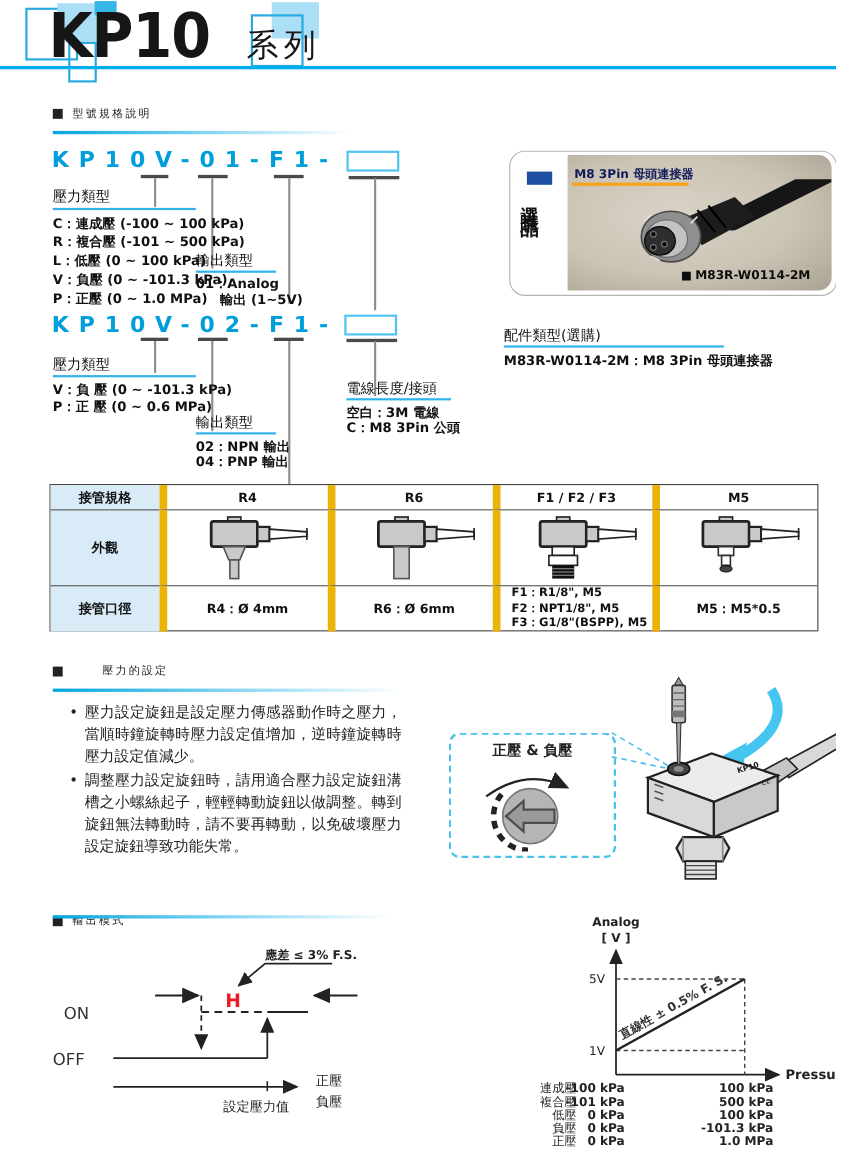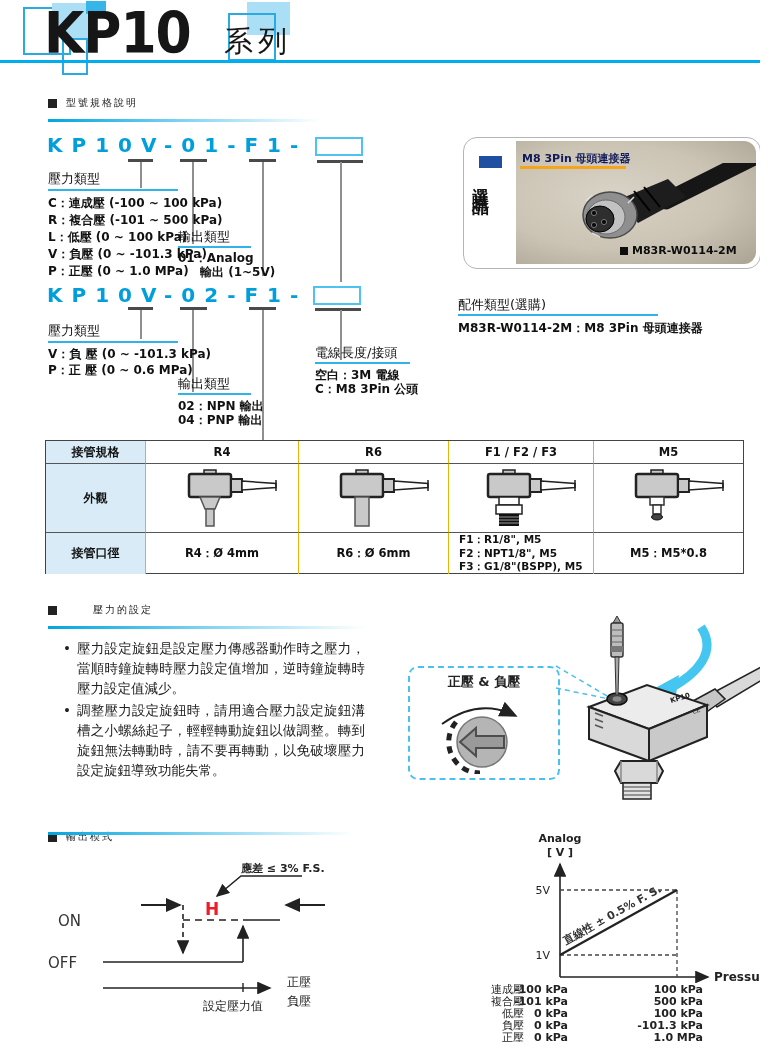--- a/index.html
+++ b/index.html
@@ -35,21 +35,21 @@
          font-weight:bold;font-size:17px;letter-spacing:6px;color:#111;}
   .photo{position:absolute;left:52px;top:3px;width:240px;height:123px;border-radius:0 12px 12px 0;
          background:radial-gradient(ellipse at 40% 45%,#d9d3c7 0%,#cbc4b4 55%,#aaa292 100%);overflow:hidden;}
   .photo-title{position:absolute;left:6px;top:10px;font-size:11px;font-weight:bold;color:#101a5a;white-space:nowrap;}
   .photo-underline{position:absolute;left:4px;top:25px;width:106px;height:3px;background:#F7A41D;}
   .photo-model{position:absolute;left:104px;top:103px;font-size:11px;font-weight:bold;color:#0d0d0d;display:flex;align-items:center;gap:4px;white-space:nowrap;}
   .sqicon{width:8px;height:8px;background:#0d0d0d;display:inline-block;}
   
   .tbl{position:absolute;left:45px;top:440px;width:699px;height:134px;border:1.5px solid #444;
        display:grid;grid-template-columns:99px 153px 150px 145px 1fr;grid-template-rows:22px 69px 1fr;box-sizing:border-box;}
-  .tc{border-left:1px solid #eab308;border-top:1px solid #555;display:flex;align-items:center;justify-content:center;
+  .tc{border-left:7px solid #eab308;border-top:1px solid #555;display:flex;align-items:center;justify-content:center;
       font-size:11.5px;font-weight:bold;color:#111;box-sizing:border-box;}
   .tc.first{border-left:none;}
   .tc.toprow{border-top:none;}
   .tc.blue{background:#D9EBF6;}
   .tc.flines{flex-direction:column;align-items:flex-start;justify-content:center;padding-left:10px;
              font-size:10.5px;line-height:13.5px;}
   
   .bullets{position:absolute;left:63px;top:638px;width:302px;}
   .bullet{position:relative;padding-left:14px;font-size:13.5px;line-height:20px;color:#222;margin-bottom:2px;text-align:justify;}
   .bullet .dot{position:absolute;left:0;top:0;font-size:13.5px;}
@@ -215,21 +215,21 @@
     </div>
 
     <div class="tc blue first" style="font-size:12px;">接管口徑</div>
     <div class="tc">R4：Ø 4mm</div>
     <div class="tc">R6：Ø 6mm</div>
     <div class="tc flines">
       <span>F1：R1/8", M5</span>
       <span>F2：NPT1/8", M5</span>
       <span>F3：G1/8"(BSPP), M5</span>
     </div>
-    <div class="tc">M5：M5*0.8</div>
+    <div class="tc">M5：M5*0.5</div>
   </div>
 
   <div class="sec" style="left:48px;top:603px;gap:36px;">
     <span class="sq"></span>
     <span class="t">壓力的設定</span>
   </div>
   <div class="gul" style="left:48px;top:626px;width:318px;"></div>
 
   <div class="bullets">
     <div class="bullet">

